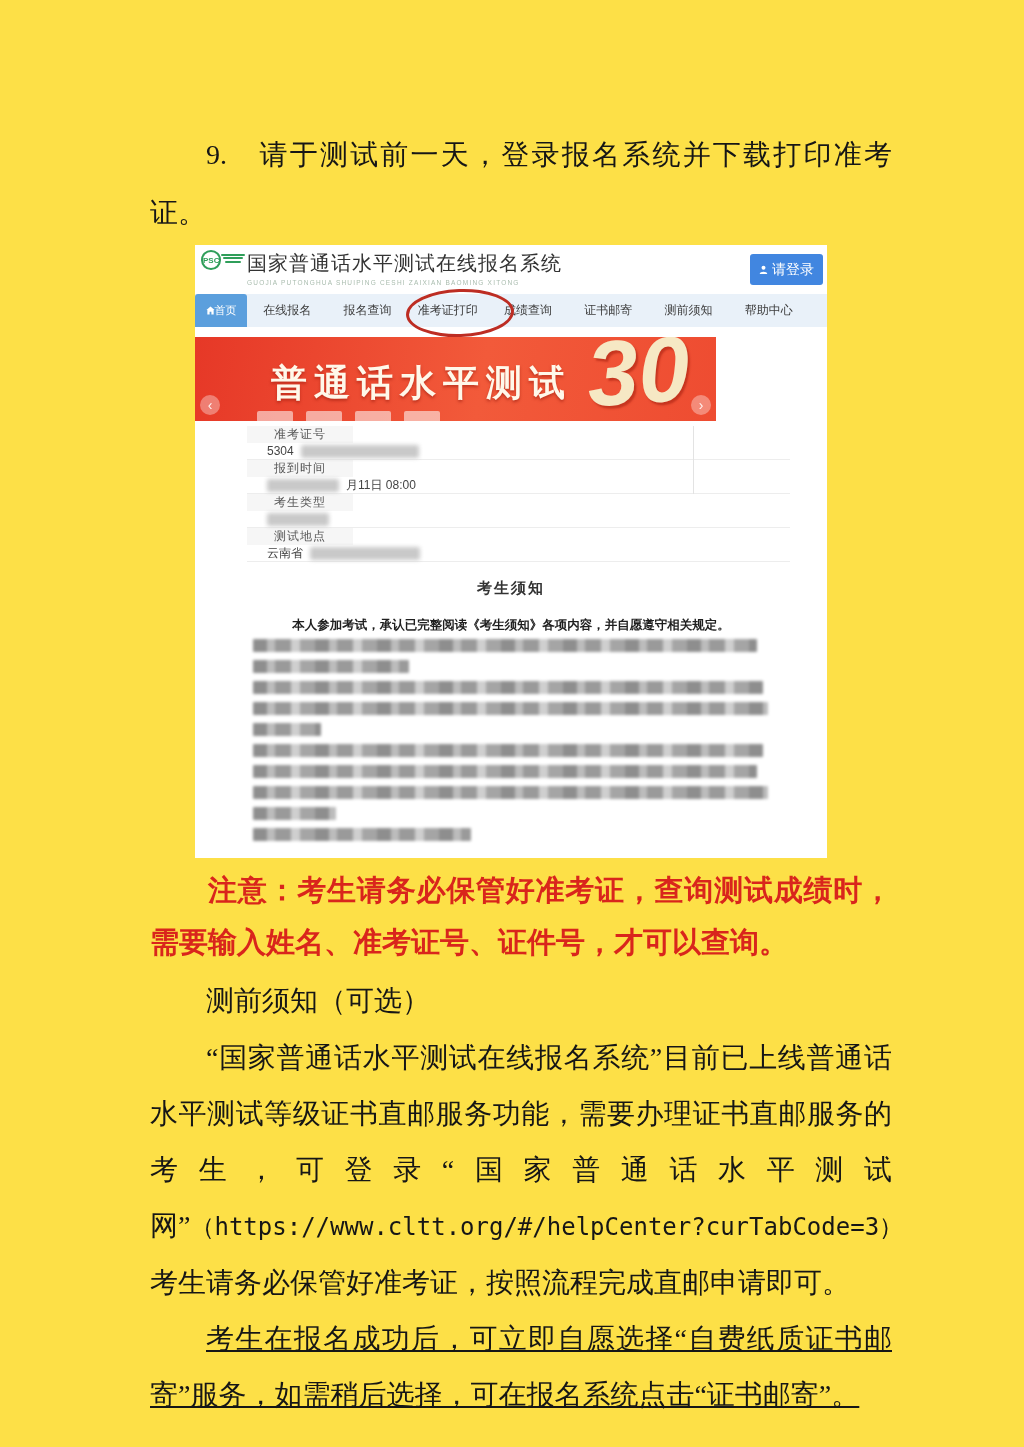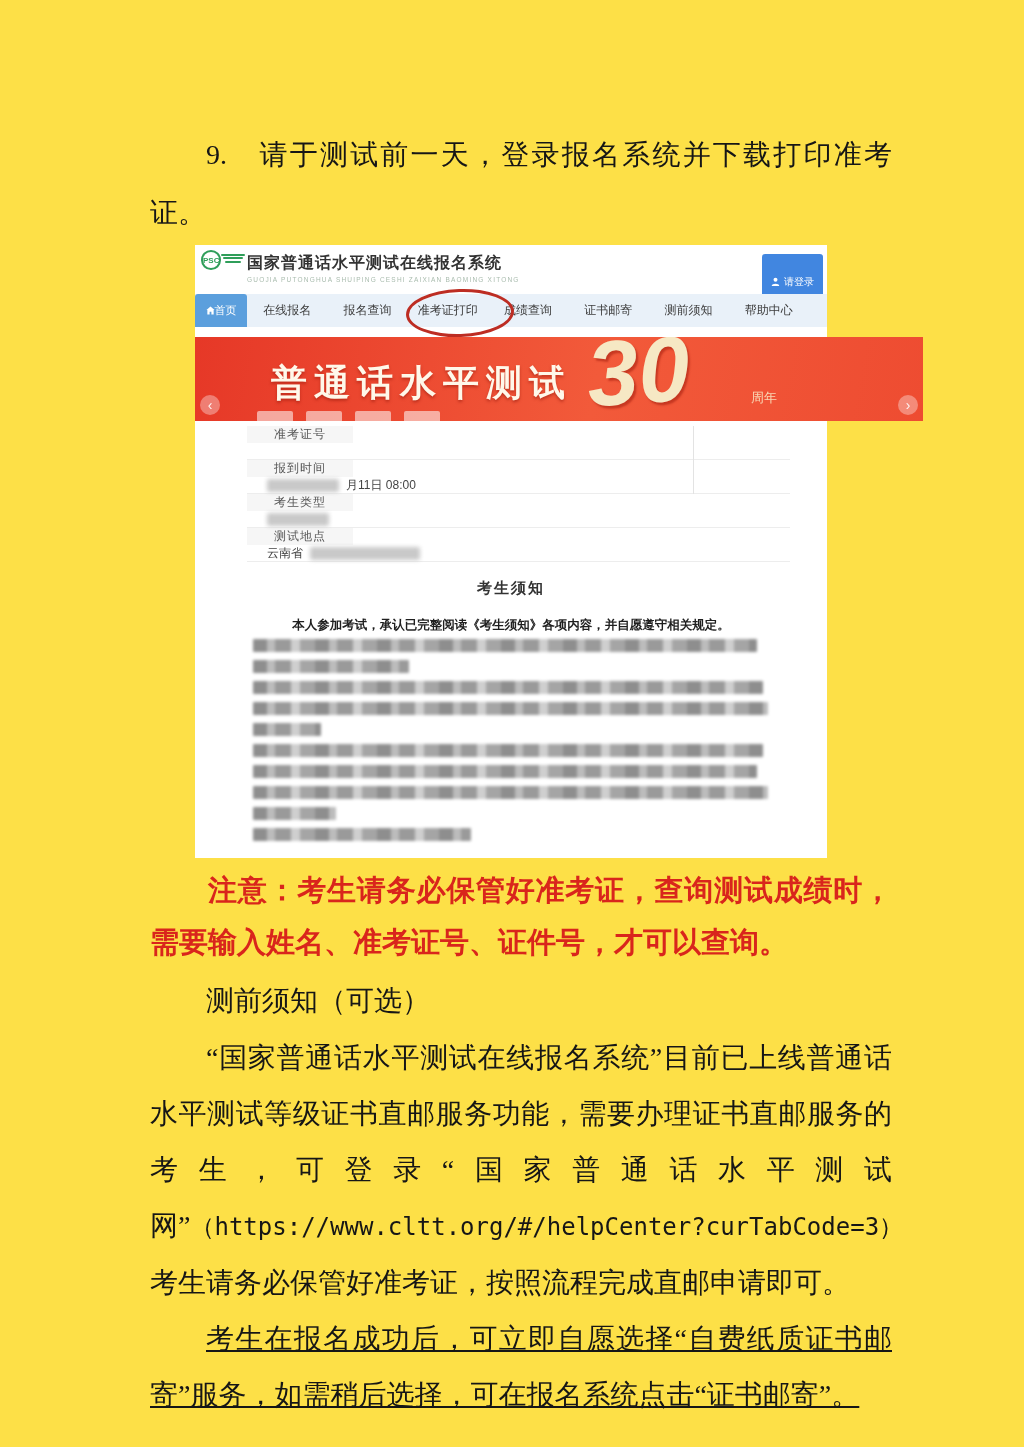--- a/index.html
+++ b/index.html
@@ -23,36 +23,36 @@
   .ph-header{position:absolute;left:0;top:0;width:632px;height:46px;display:flex;align-items:center;}
   .logo{width:38px;height:36px;margin-left:6px;display:flex;flex-direction:row;align-items:flex-start;}
   .logo-oval{width:30px;height:16px;border:2px solid #2f9e5a;border-radius:50%;color:#2f9e5a;
              font-size:8px;font-weight:bold;display:flex;align-items:center;justify-content:center;}
   .logo-lines{margin-top:2px;}
   .logo-lines i{display:block;height:2px;background:#2f9e5a;margin-top:1.5px;border-radius:1px;}
   .logo-lines i:nth-child(1){width:24px;}
   .logo-lines i:nth-child(2){width:20px;margin-left:2px;}
   .logo-lines i:nth-child(3){width:16px;margin-left:4px;}
   .titles{margin-left:8px;}
-  .site-title{font-size:16px;font-weight:bold;color:#333;letter-spacing:1px;
+  .site-title{font-size:20px;font-weight:normal;color:#333;letter-spacing:1px;
               font-family:"Liberation Serif","DejaVu Serif",serif;}
   .site-sub{font-size:6.5px;color:#a9bcae;letter-spacing:1.2px;margin-top:2px;}
-  .login-btn{position:absolute;right:4px;top:9px;height:23px;padding:16px 9px;background:#4186e0;
-             border-radius:3px;color:#fff;font-size:10px;display:flex;align-items:center;gap:4px;cursor:pointer;}
+  .login-btn{position:absolute;right:4px;top:9px;height:23px;padding:4px 9px;background:#4186e0;
+             border-radius:3px;color:#fff;font-size:14px;display:flex;align-items:center;gap:4px;cursor:pointer;}
   .uicon{width:9px;height:9px;display:inline-block;}
 
   .ph-nav{position:absolute;left:0;top:49px;width:614px;height:33px;background:#e9f1f9;
           display:flex;font-size:12px;color:#3c3c3c;padding-right:18px;}
   .nav-home{width:52px;background:#5b9fdd;color:#fff;display:flex;align-items:center;
             justify-content:center;gap:0;border-radius:3px 3px 0 0;font-size:11px;}
   .nav-item{flex:1;display:flex;align-items:center;justify-content:center;}
   .ellipse{position:absolute;left:211px;top:44px;width:102px;height:42px;border:3px solid #bd2d23;
            border-radius:50%;transform:rotate(-2deg);pointer-events:none;}
 
-  .banner{position:absolute;left:0;top:92px;width:728px;height:84px;overflow:hidden;
+  .banner{position:absolute;left:0;top:92px;width:521px;height:84px;overflow:hidden;
           background:linear-gradient(100deg,#e63827 0%,#f25a3a 55%,#ee4c31 100%);}
   .banner-title{position:absolute;left:76px;top:22px;font-size:36px;font-weight:bold;color:#fff8ea;
                 letter-spacing:7px;font-family:"Liberation Serif","DejaVu Serif",serif;
                 text-shadow:0 2px 3px rgba(150,25,12,.55);}
   .banner-num{position:absolute;left:392px;top:-12px;font-size:92px;line-height:1;font-style:italic;
               font-weight:900;color:#f6e8c4;transform:rotate(-4deg);
               text-shadow:2px 3px 2px rgba(170,35,18,.6);}
   .banner-suffix{position:absolute;left:556px;top:52px;font-size:13px;color:rgba(250,236,200,.85);}
   .car-btn{position:absolute;top:58px;width:20px;height:20px;border-radius:50%;
            background:rgba(255,255,255,.35);color:rgba(255,255,255,.9);display:flex;
@@ -148,20 +148,25 @@
           <div class="thumb"></div>
           <div class="thumb"></div>
           <div class="thumb"></div>
           <div class="thumb"></div>
         </div>
       </div>
 
       <div class="ph-form">
         <div class="ph-row">
           <div class="row-label">准考证号</div>
+          <div class="row-value">
+            <span>5304</span>
+            <span class="redact"></span>
+            <span></span>
+          </div>
         </div>
         <div class="ph-row">
           <div class="row-label">报到时间</div>
           <div class="row-value">
             <span></span>
             <span class="redact"></span>
             <span>月11日 08:00</span>
           </div>
         </div>
         <div class="ph-row">

